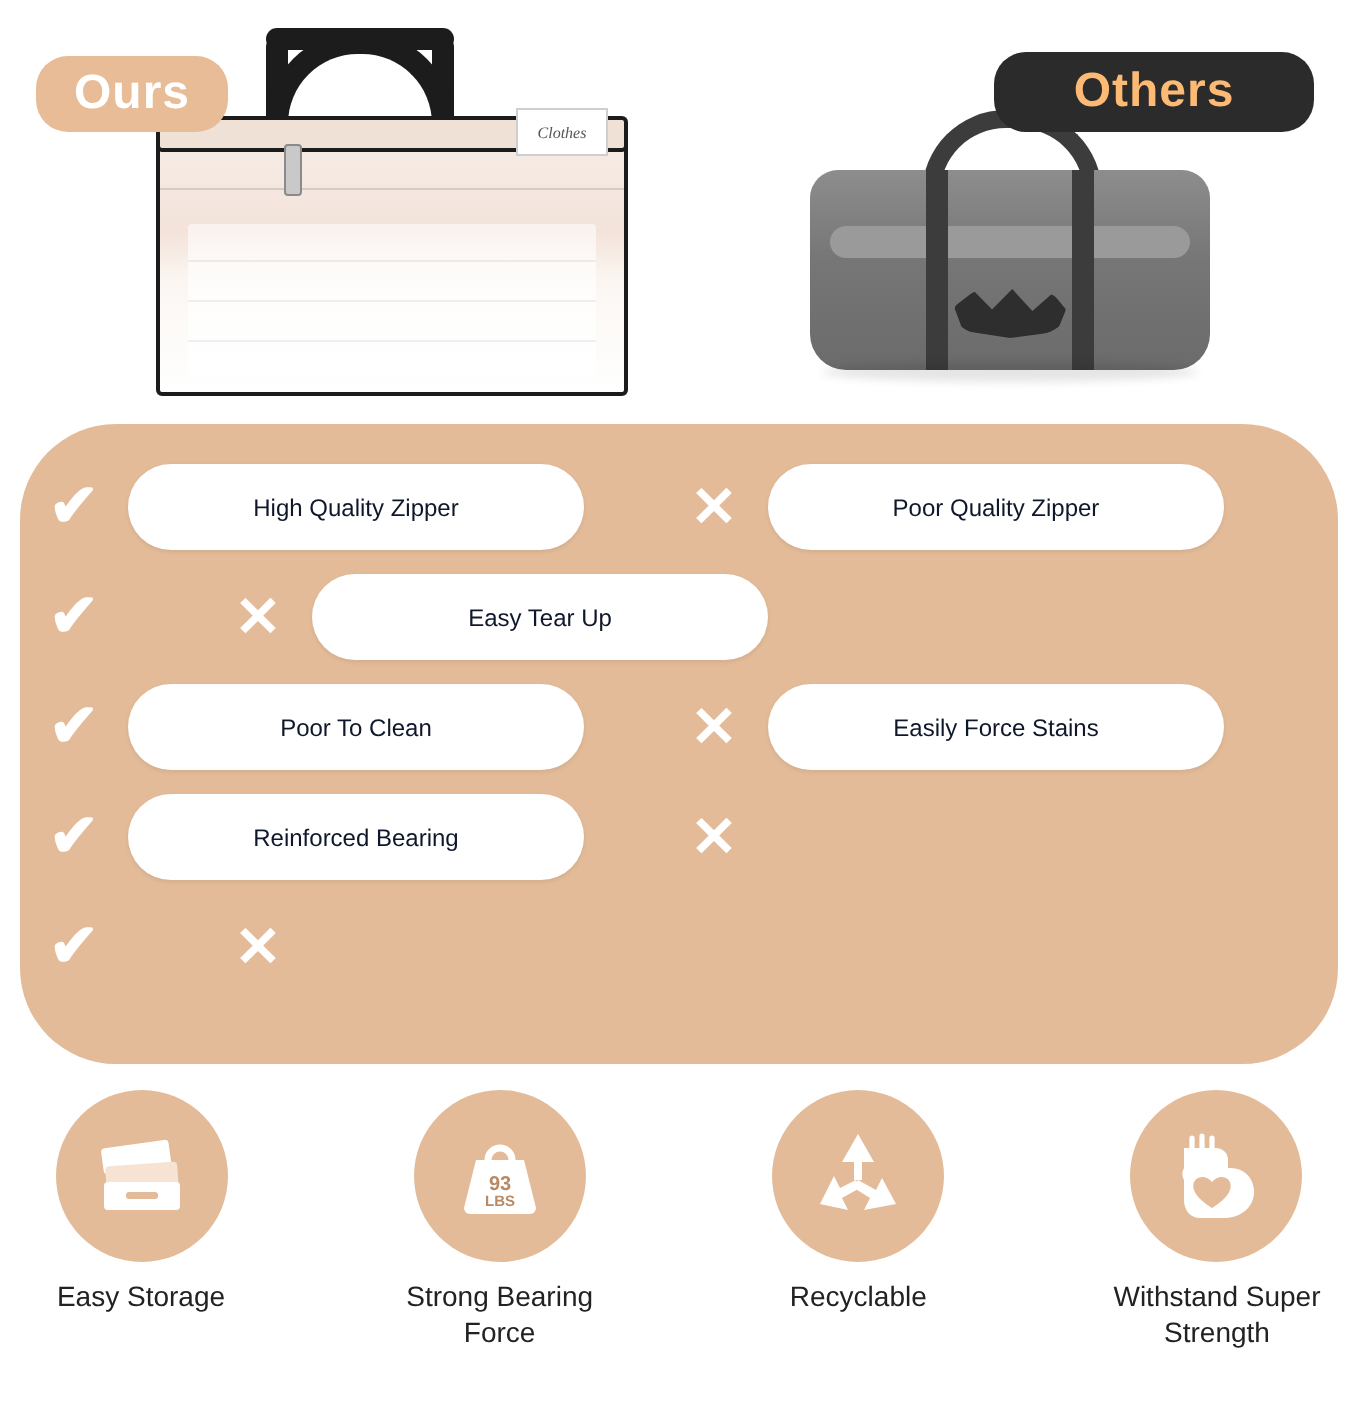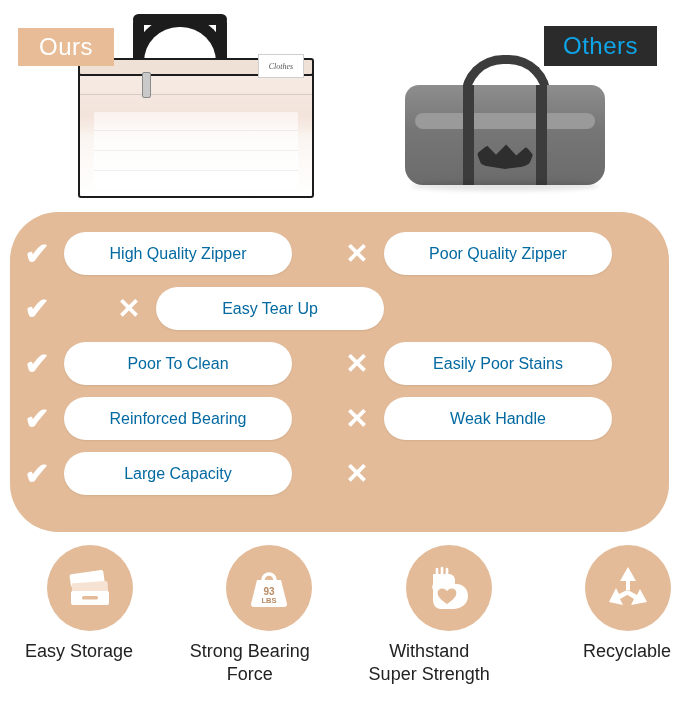--- a/index.html
+++ b/index.html
@@ -12,43 +12,43 @@
     height: 704px;
     background: #ffffff;
     font-family: "Liberation Sans", sans-serif;
     position: relative;
     overflow: hidden;
   }
 
   
   .label-pill {
     position: absolute;
-    border-radius: 0;
+    border-radius: 16px;
     display: flex;
     align-items: center;
     justify-content: center;
-    font-weight: normal;
+    font-weight: bold;
     font-size: 24px;
     letter-spacing: 0.5px;
   }
   #ours-label {
     left: 18px;
     top: 28px;
     width: 96px;
     height: 38px;
     background: #e8bc96;
     color: #ffffff;
   }
   #others-label {
     right: 22px;
     top: 26px;
-    width: 113px;
+    width: 160px;
     height: 40px;
     background: #2b2b2b;
-    color: #0ea5e9;
+    color: #fdba74;
   }
 
   
   .products {
     position: absolute;
     left: 0;
     top: 0;
     width: 679px;
     height: 215px;
   }
@@ -243,57 +243,57 @@
   }
   .mark.check { font-size: 30px; }
   .pill {
     width: 228px;
     height: 43px;
     background: #ffffff;
     border-radius: 22px;
     display: flex;
     align-items: center;
     justify-content: center;
-    color: #0369a1;
-    font-size: 16px;
+    color: #0f172a;
+    font-size: 12px;
     box-shadow: 0 1px 2px rgba(0,0,0,.08);
   }
   .spacer { flex: 0 0 38px; }
 
   
   .features {
     position: absolute;
     left: 0;
     top: 545px;
     width: 679px;
     height: 155px;
     display: flex;
     justify-content: space-between;
     padding: 0 8px;
   }
   .feature {
     width: 125px;
     display: flex;
     flex-direction: column;
-    align-items: flex-end;
+    align-items: center;
   }
   .circle {
     width: 86px;
     height: 86px;
     border-radius: 50%;
     background: #e3bb98;
     display: flex;
     align-items: center;
     justify-content: center;
     position: relative;
   }
   .feature-label {
     margin-top: 9px;
     text-align: center;
-    font-size: 18px;
+    font-size: 14px;
     color: #222;
     line-height: 1.25;
   }
   svg.ic { display: block; }
 </style>
 </head>
 <body>
 
 <div class="products">
 
@@ -347,34 +347,32 @@
       <div class="spacer"></div>
       <div class="mark">✕</div>
       <div class="pill">Easy Tear Up</div>
     </div>
 
     <div class="row">
       <div class="mark check">✔</div>
       <div class="pill">Poor To Clean</div>
       <div class="spacer"></div>
       <div class="mark">✕</div>
-      <div class="pill">Easily Poor Stains</div>
+      <div class="pill">Easily Force Stains</div>
     </div>
 
     <div class="row">
       <div class="mark check">✔</div>
       <div class="pill">Reinforced Bearing</div>
       <div class="spacer"></div>
       <div class="mark">✕</div>
-      <div class="pill">Weak Handle</div>
     </div>
 
     <div class="row">
       <div class="mark check">✔</div>
-      <div class="pill">Large Capacity</div>
       <div class="spacer"></div>
       <div class="mark">✕</div>
     </div>
 
   </div>
 </div>
 
 <div class="features">
 
   <div class="feature">
@@ -394,39 +392,39 @@
       <svg class="ic" width="52" height="48" viewBox="0 0 52 48">
         <path d="M14 16 h24 l6 24 a3 3 0 0 1 -3 3 h-30 a3 3 0 0 1 -3 -3 z" fill="#ffffff"></path>
         <path d="M20 16 a6 6 0 0 1 12 0" fill="none" stroke="#ffffff" stroke-width="3.5"></path>
         <text x="26" y="31" font-family="Liberation Sans, sans-serif" font-size="10" font-weight="bold" fill="#b98a63" text-anchor="middle">93</text>
         <text x="26" y="39" font-family="Liberation Sans, sans-serif" font-size="7.5" font-weight="bold" fill="#b98a63" text-anchor="middle">LBS</text>
       </svg>
     </div>
     <div class="feature-label">Strong Bearing Force</div>
   </div>
 
-
-  <div class="feature">
-    <div class="circle">
-      <svg class="ic" width="52" height="48" viewBox="0 0 52 48">
-        <path d="M10 10 h16 a6 6 0 0 1 6 6 v4 h-22 z" fill="#ffffff"></path>
-        <path d="M14 5 v6 M19 4 v7 M24 5 v6" stroke="#ffffff" stroke-width="2.6" stroke-linecap="round"></path>
-        <path d="M10 20 h23 c8 0 12 6 12 12 c0 8 -7 13 -15 13 h-12 c-5 0 -8 -4 -8 -9 v-10 a6 6 0 0 1 0 -6 z" fill="#ffffff"></path>
-        <path d="M24 27 c4 -5 11 -2 9 4 c-1.5 4 -6 7 -9 9 c-3 -2 -7.5 -5 -9 -9 c-2 -6 5 -9 9 -4 z" fill="#e3bb98"></path>
-      </svg>
-    </div>
-    <div class="feature-label">Withstand Super Strength</div>
-  </div>
 
   <div class="feature">
     <div class="circle">
       <svg class="ic" width="50" height="48" viewBox="0 0 50 48">
         <g fill="#ffffff">
           <path d="M25 3 L33 17 L27 17 L27 26 L23 26 L23 17 L17 17 Z"></path>
           <path d="M6 38 L13 24 L16 30 L24 26 L26 30 L17 35 L20 41 Z"></path>
           <path d="M44 38 L28 41 L31 35 L23 30 L25 26 L34 31 L37 25 Z"></path>
         </g>
       </svg>
     </div>
     <div class="feature-label">Recyclable</div>
   </div>
 
+  <div class="feature">
+    <div class="circle">
+      <svg class="ic" width="52" height="48" viewBox="0 0 52 48">
+        <path d="M10 10 h16 a6 6 0 0 1 6 6 v4 h-22 z" fill="#ffffff"></path>
+        <path d="M14 5 v6 M19 4 v7 M24 5 v6" stroke="#ffffff" stroke-width="2.6" stroke-linecap="round"></path>
+        <path d="M10 20 h23 c8 0 12 6 12 12 c0 8 -7 13 -15 13 h-12 c-5 0 -8 -4 -8 -9 v-10 a6 6 0 0 1 0 -6 z" fill="#ffffff"></path>
+        <path d="M24 27 c4 -5 11 -2 9 4 c-1.5 4 -6 7 -9 9 c-3 -2 -7.5 -5 -9 -9 c-2 -6 5 -9 9 -4 z" fill="#e3bb98"></path>
+      </svg>
+    </div>
+    <div class="feature-label">Withstand Super Strength</div>
+  </div>
+
 </div>
 
 </body></html>

